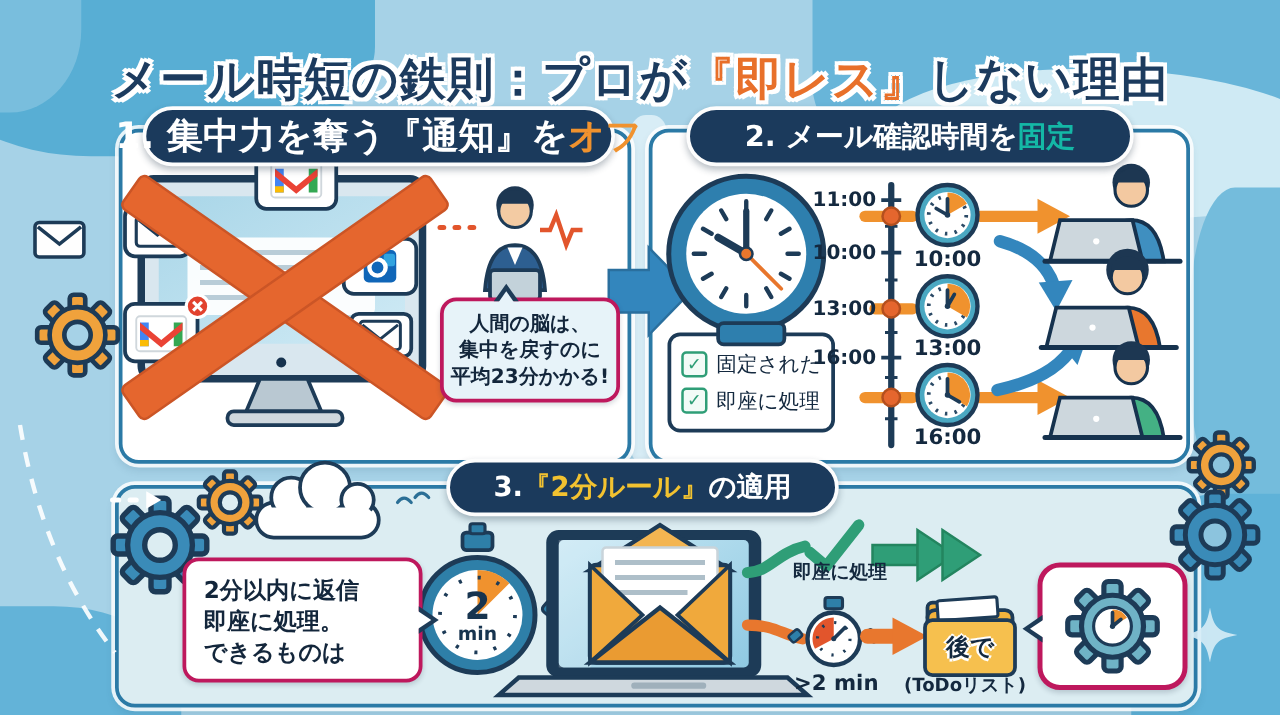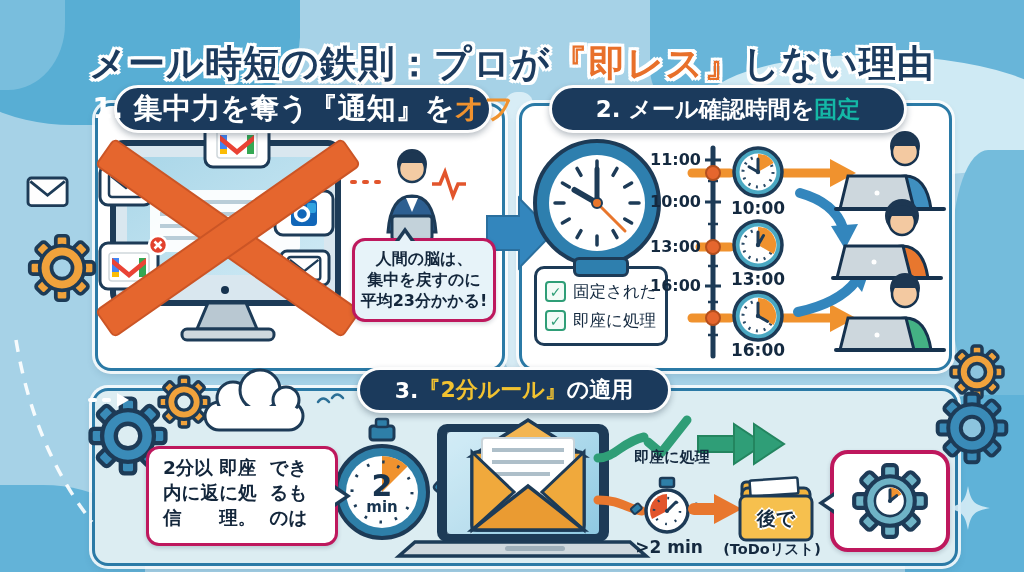--- a/index.html
+++ b/index.html
@@ -12,21 +12,21 @@
   .pill{position:absolute;display:flex;align-items:center;justify-content:center;background:#1b3a5c;color:#fff;font-weight:700;border:3px solid #fdfdfd;border-radius:24px;box-shadow:0 3px 6px rgba(20,40,60,.3);white-space:nowrap;z-index:6}
   .hl-o{color:#f0922e}.hl-y{color:#14b8a6}.hl-g{color:#f2c230}
   .title{position:absolute;left:0;right:0;top:14px;text-align:center;font-size:37px;font-weight:800;color:#1c3b5e;letter-spacing:1px;z-index:6;
     text-shadow:-3px -3px 0 #fff,3px -3px 0 #fff,-3px 3px 0 #fff,3px 3px 0 #fff,-3px 0 0 #fff,3px 0 0 #fff,0 -3px 0 #fff,0 3px 0 #fff}
   .title .t-hl{color:#e8702a}
   .lbl{position:absolute;font-weight:700;color:#14293f;text-align:center;line-height:1.3;z-index:5}
   .bubble{position:absolute;background:#fff;border:3px solid #be185d;border-radius:13px;font-weight:700;color:#13263b;z-index:5;box-shadow:0 2px 4px rgba(20,40,60,.18)}
   .b1{background:#e7f3f9;display:flex;align-items:center;justify-content:center;text-align:center}
   .b1::before{content:"";position:absolute;top:-14px;left:40px;border:10px solid transparent;border-top:0;border-bottom:14px solid #1d3b57}
   .b1::after{content:"";position:absolute;top:-8px;left:43px;border:7px solid transparent;border-top:0;border-bottom:10px solid #e7f3f9}
-  .b3{display:flex;flex-direction:row;justify-content:center;padding:6px 14px;box-sizing:border-box}
+  .b3{display:flex;flex-direction:column;justify-content:center;padding:6px 14px;box-sizing:border-box}
   .b3::before{content:"";position:absolute;right:-16px;top:36px;border:11px solid transparent;border-right:0;border-left:16px solid #1d3b57}
   .b3::after{content:"";position:absolute;right:-10px;top:39px;border:8px solid transparent;border-right:0;border-left:12px solid #fff}
   .bg{display:flex;align-items:center;justify-content:center}
   .bg::before{content:"";position:absolute;left:-16px;top:38px;border:11px solid transparent;border-left:0;border-right:16px solid #1d3b57}
   .bg::after{content:"";position:absolute;left:-10px;top:41px;border:8px solid transparent;border-left:0;border-right:12px solid #fff}
   .clipboard{position:absolute;left:534px;top:266px;width:134px;height:80px;background:#fff;border:3.5px solid #1d3b57;border-radius:10px;z-index:5;
     display:flex;flex-direction:column;justify-content:center;gap:7px;padding:6px 8px;box-sizing:border-box}
   .clipboard::before{content:"";position:absolute;top:-12px;left:50%;transform:translateX(-50%);width:50px;height:14px;background:#2e7fae;border:3px solid #1d3b57;border-radius:6px}
   .chk-row{display:flex;align-items:center;gap:7px}
   .chk{width:17px;height:17px;border:2.5px solid #2f9e77;border-radius:4px;color:#2f9e77;font-size:14px;font-weight:800;display:flex;align-items:center;justify-content:center;background:#f2fbf7;flex:0 0 auto}

